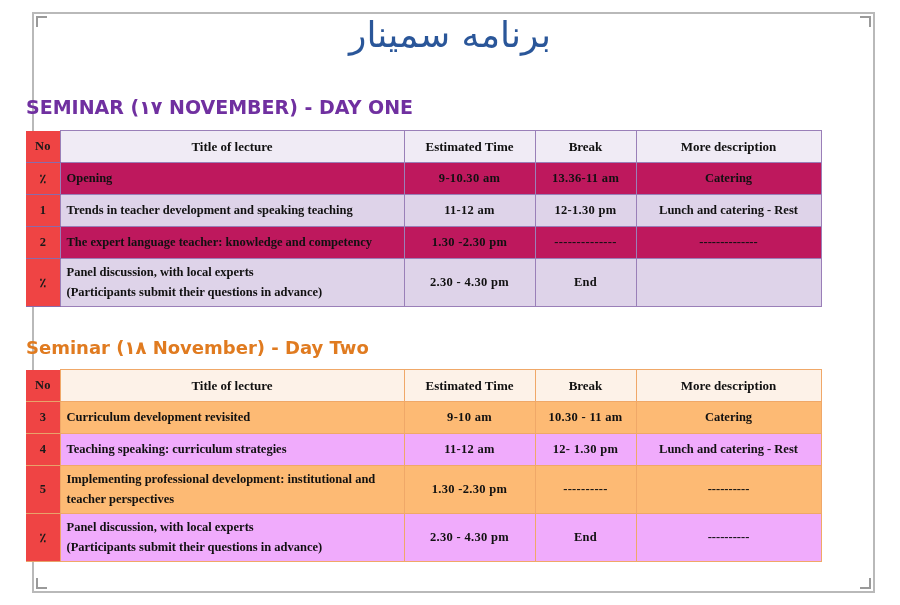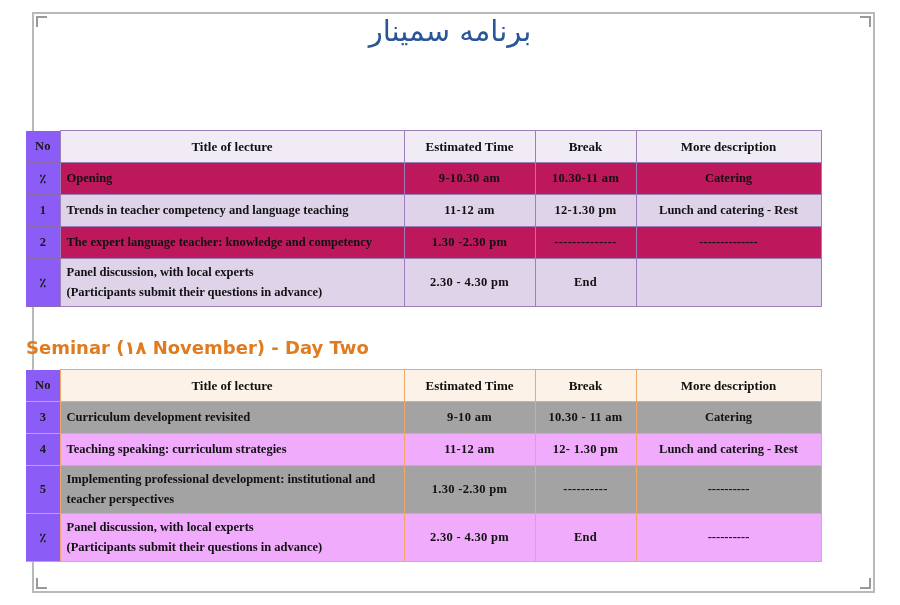--- a/index.html
+++ b/index.html
@@ -47,21 +47,21 @@
   }
 
   
   #doc-title {
     position: absolute;
     left: 0;
     top: 14px;
     width: 900px;
     text-align: center;
     font-family: "DejaVu Sans", sans-serif;
-    font-size: 29px;
+    font-size: 36px;
     font-weight: 400;
     color: #2a5699;
     direction: rtl;
     letter-spacing: 1px;
   }
   #subtitle-fa {
     position: absolute;
     right: 80px;
     top: 66px;
     font-family: "DejaVu Sans", sans-serif;
@@ -108,21 +108,21 @@
 
   
   .col-no    { width: 34px;  text-align: center; }
   .col-title { width: 344px; text-align: left; padding-left: 10px; }
   .col-time  { width: 131px; text-align: center; }
   .col-break { width: 101px; text-align: center; }
   .col-desc  { width: 185px; text-align: center; }
 
   
   td.col-no, th.col-no {
-    background: #8b5cf6;
+    background: #ef4444;
     border: none;
     border-bottom: 1px solid #8a6bab;
     font-size: 11px;
     font-weight: bold;
     color: #1a1a1a;
   }
   #table-day-two td.col-no, #table-day-two th.col-no {
     border-bottom: 1px solid #e8a26a;
   }
   th.col-no { font-size: 12.5px; border-bottom: 1px solid #8a6bab; }
@@ -144,21 +144,21 @@
   
   #table-day-two .cell {
     border: 1px solid #f0a868;
   }
   #table-day-two thead .cell {
     background: #fdf2e8;
     font-weight: bold;
     text-align: center;
     font-size: 13px;
   }
-  #table-day-two tr.shade-a .cell { background: #a3a3a3; }
+  #table-day-two tr.shade-a .cell { background: #fdba74; }
   #table-day-two tr.shade-b .cell { background: #f0abfc; }
 
   .cell {
     color: #111111;
   }
   td.col-title.cell {
     font-weight: bold;
     line-height: 1.55;
   }
   td.col-time.cell, td.col-break.cell {
@@ -180,45 +180,46 @@
 
   <div id="page-frame">
     <span class="crop-mark crop-tl"></span>
     <span class="crop-mark crop-tr"></span>
     <span class="crop-mark crop-bl"></span>
     <span class="crop-mark crop-br"></span>
   </div>
 
   <div id="doc-title">برنامه سمینار</div>
 
+  <div id="day-one-heading" class="day-heading">SEMINAR (۱۷ NOVEMBER) - DAY ONE</div>
 
   <table id="table-day-one" class="schedule">
     <thead>
       <tr class="row-head">
         <th class="col-no">No</th>
         <th class="col-title cell">Title of lecture</th>
         <th class="col-time cell">Estimated Time</th>
         <th class="col-break cell">Break</th>
         <th class="col-desc cell">More description</th>
       </tr>
     </thead>
     <tbody>
       <tr class="shade-a row-std">
         <td class="col-no">٪</td>
         <td class="col-title cell">
           <span>Opening</span>
         </td>
         <td class="col-time cell">9-10.30 am</td>
-        <td class="col-break cell">10.30-11 am</td>
+        <td class="col-break cell">13.36-11 am</td>
         <td class="col-desc cell">Catering</td>
       </tr>
       <tr class="shade-b row-std">
         <td class="col-no">1</td>
         <td class="col-title cell">
-          <span>Trends in teacher competency and language teaching</span>
+          <span>Trends in teacher development and speaking teaching</span>
         </td>
         <td class="col-time cell">11-12  am</td>
         <td class="col-break cell">12-1.30 pm</td>
         <td class="col-desc cell">Lunch and catering - Rest</td>
       </tr>
       <tr class="shade-a row-std">
         <td class="col-no">2</td>
         <td class="col-title cell">
           <span>The expert language teacher: knowledge and competency</span>
         </td>

